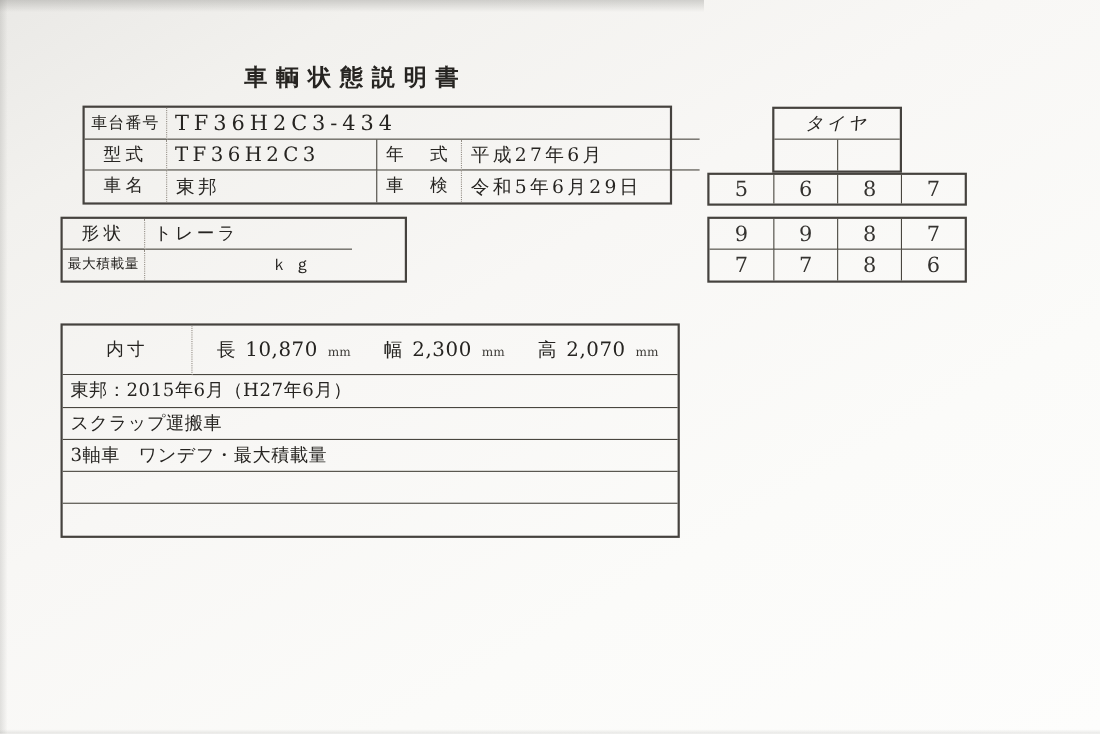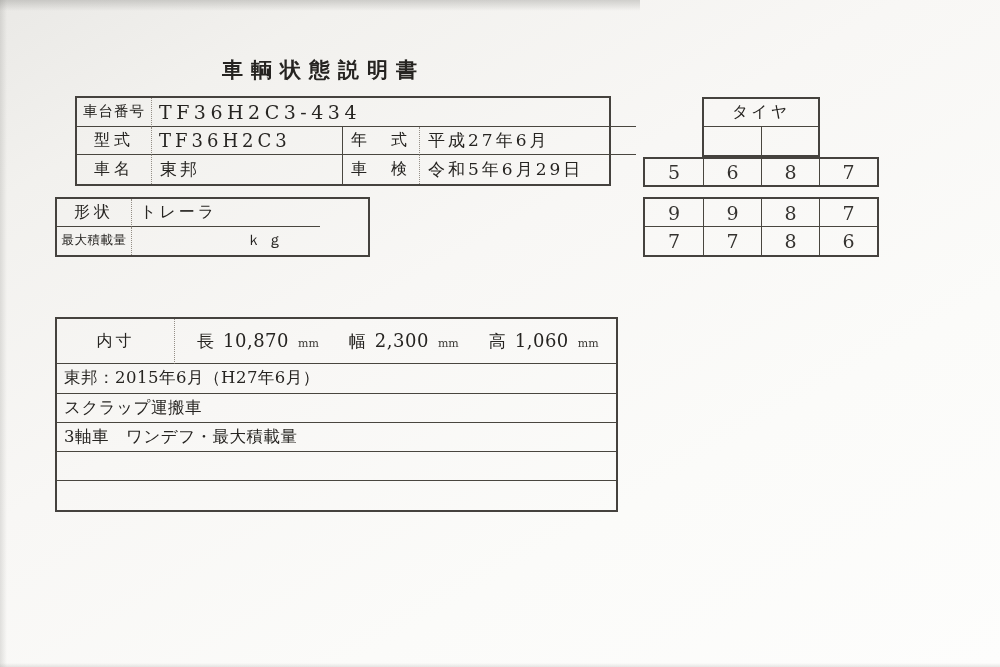--- a/index.html
+++ b/index.html
@@ -77,38 +77,37 @@
   .capacity-val { font-size: 18px; letter-spacing: 1px; margin-top: 48px; }
   .capacity-unit { font-size: 15px; letter-spacing: 6px; margin-left: 14px; }
   .shape-val { font-size: 16px; letter-spacing: 3px; padding-left: 8px; text-align: right; }
 
   
   #tire-top {
     left: 702px; top: 97px; width: 118px; height: 60px;
     grid-template-columns: 57px 57px;
     grid-template-rows: 28px 28px;
   }
-  .tire-header { grid-column: 1 / 3; font-size: 16px; letter-spacing: 3px; }
+  .tire-header { grid-column: 1 / 3; font-size: 16px; letter-spacing: 3px; font-style: italic; }
   #tire-mid {
     left: 643px; top: 157px; width: 236px; height: 30px;
     grid-template-columns: repeat(4, 58px);
   }
   #tire-bottom {
     left: 643px; top: 197px; width: 236px; height: 60px;
     grid-template-columns: repeat(4, 58px);
     grid-template-rows: 28px 28px;
   }
   .tire-num { font-size: 19px; color: #34322f; }
 
   
   #dims-table {
     left: 55px; top: 294px; width: 563px;
     grid-template-columns: 118px 441px;
     grid-template-rows: 45px 29.5px 29.5px 29px 29px 29px;
-    margin-top: 23px;
   }
   .dims-lbl { font-size: 16px; letter-spacing: 3px; }
   .dims-vals { padding-left: 22px; gap: 30px; }
   .dim-group { display: flex; align-items: baseline; gap: 9px; }
   .dim-name { font-size: 17px; }
   .dim-num { font-size: 18px; letter-spacing: 0.5px; }
   .dim-unit { font-size: 11px; color: #3a3834; }
   .note-row { grid-column: 1 / 3; font-size: 16.5px; padding-left: 7px; letter-spacing: 0.5px; }
 </style>
 </head>
@@ -178,21 +177,21 @@
         <span class="dim-num">10,870</span>
         <span class="dim-unit">mm</span>
       </span>
       <span class="dim-group">
         <span class="dim-name">幅</span>
         <span class="dim-num">2,300</span>
         <span class="dim-unit">mm</span>
       </span>
       <span class="dim-group">
         <span class="dim-name">高</span>
-        <span class="dim-num">1,060</span>
+        <span class="dim-num">2,070</span>
         <span class="dim-unit">mm</span>
       </span>
     </div>
     <div class="cell c-left note-row bb">東邦：2015年6月（H27年6月）</div>
     <div class="cell c-left note-row bb">スクラップ運搬車</div>
     <div class="cell c-left note-row bb">3軸車　ワンデフ・最大積載量</div>
     <div class="cell c-left note-row bb"></div>
     <div class="cell c-left note-row"></div>
   </div>
 </div>

